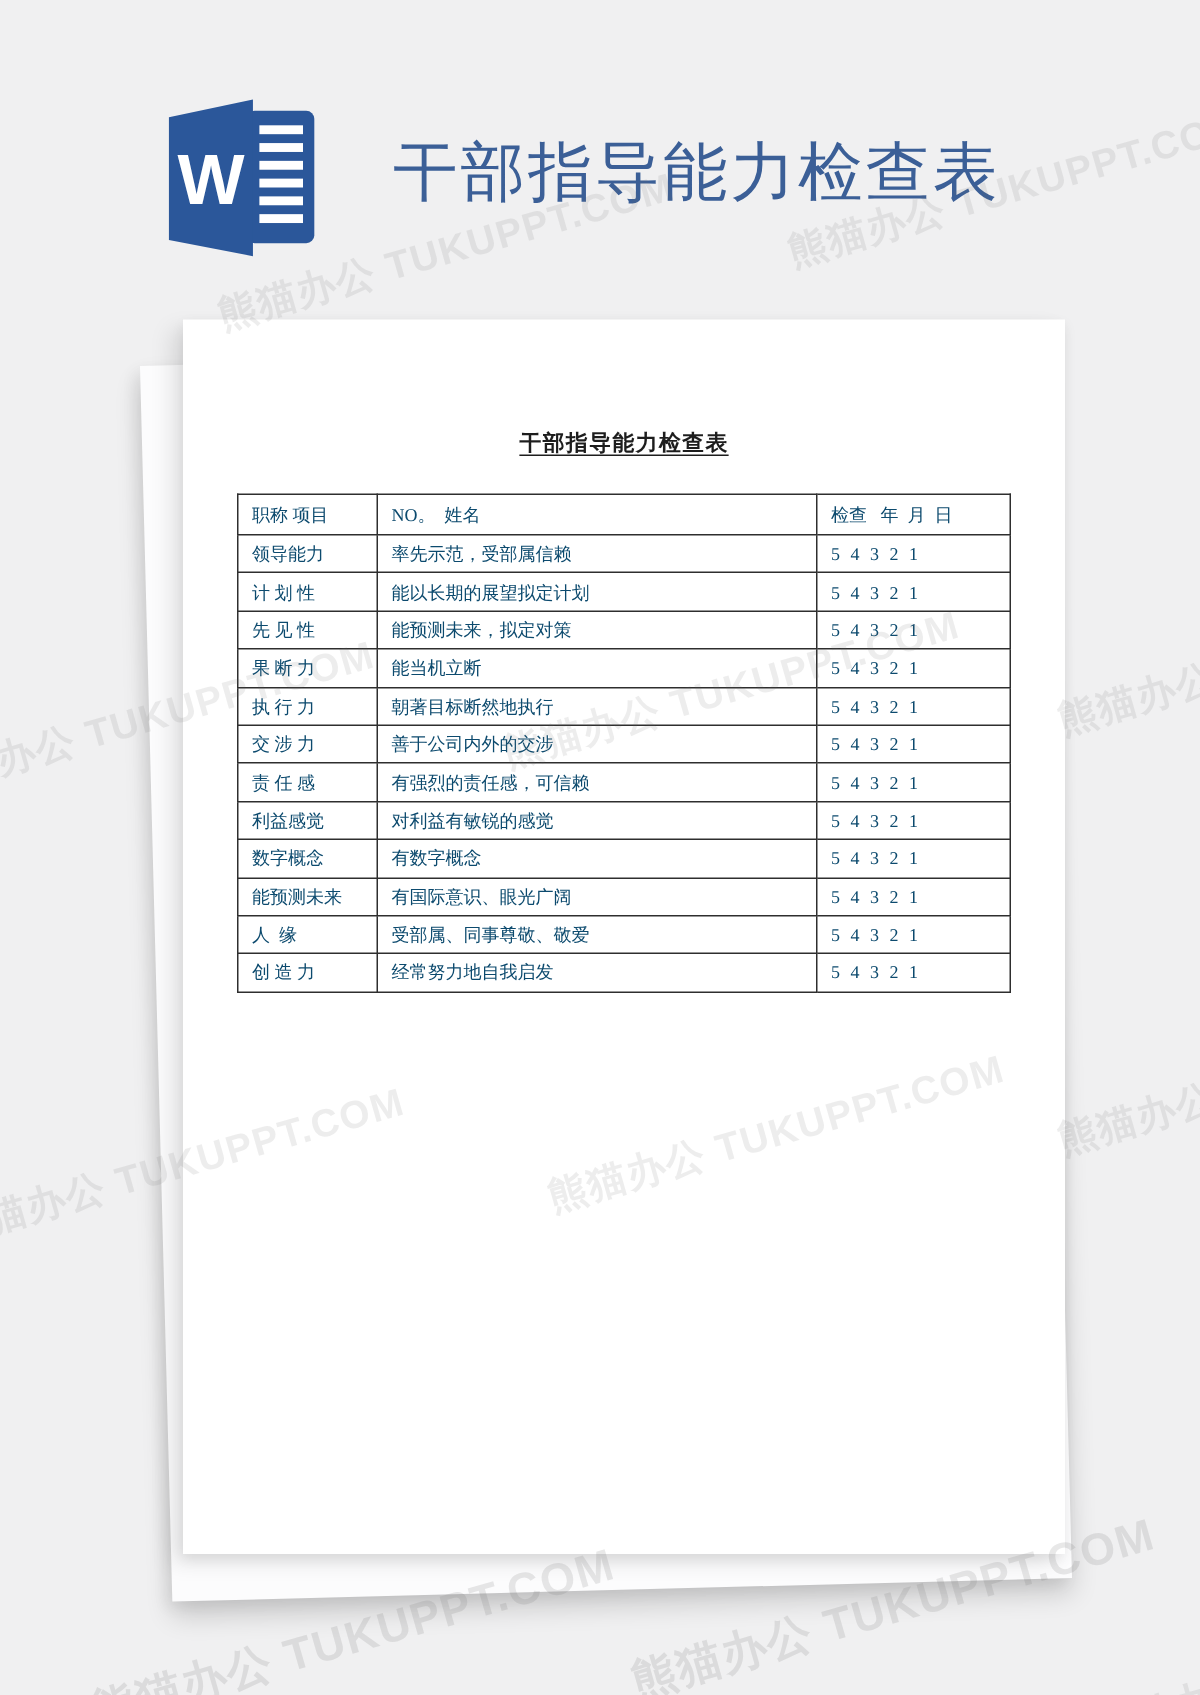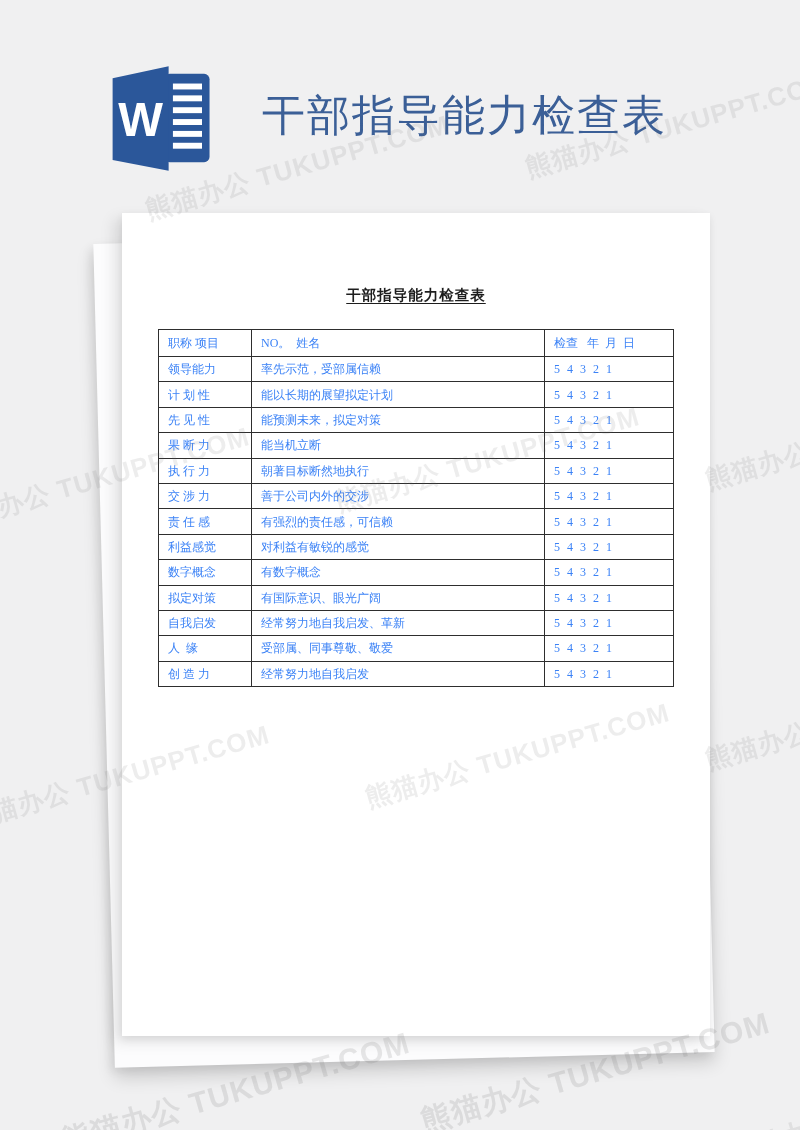--- a/index.html
+++ b/index.html
@@ -62,21 +62,21 @@
   }
   .cap-table col.c1 { width: 93px; }
   .cap-table col.c2 { width: 293px; }
   .cap-table col.c3 { width: 129px; }
   .cap-table th, .cap-table td {
     border: 1px solid #2e2e2e;
     font-family: "Liberation Serif", serif;
     font-weight: normal;
     font-size: 12px;
     line-height: 14px;
-    color: #3b82f6;
+    color: #0c4a6e;
     text-align: left;
     vertical-align: middle;
     height: 25.4px;
     padding: 0 6px 0 9px;
     white-space: pre;
     overflow: hidden;
   }
   .cap-table th { height: 27px; }
   .cap-table td.score, .cap-table th.score { letter-spacing: 2px; }
   .cap-table td.italic { font-style: italic; }
@@ -172,27 +172,22 @@
             <td>利益感觉</td>
             <td>对利益有敏锐的感觉</td>
             <td class="score">5 4 3 2 1</td>
           </tr>
           <tr>
             <td>数字概念</td>
             <td>有数字概念</td>
             <td class="score">5 4 3 2 1</td>
           </tr>
           <tr>
-            <td>拟定对策</td>
+            <td>能预测未来</td>
             <td>有国际意识、眼光广阔</td>
-            <td class="score">5 4 3 2 1</td>
-          </tr>
-          <tr>
-            <td>自我启发</td>
-            <td>经常努力地自我启发、革新</td>
             <td class="score">5 4 3 2 1</td>
           </tr>
           <tr>
             <td>人  缘</td>
             <td>受部属、同事尊敬、敬爱</td>
             <td class="score">5 4 3 2 1</td>
           </tr>
           <tr>
             <td>创 造 力</td>
             <td>经常努力地自我启发</td>

